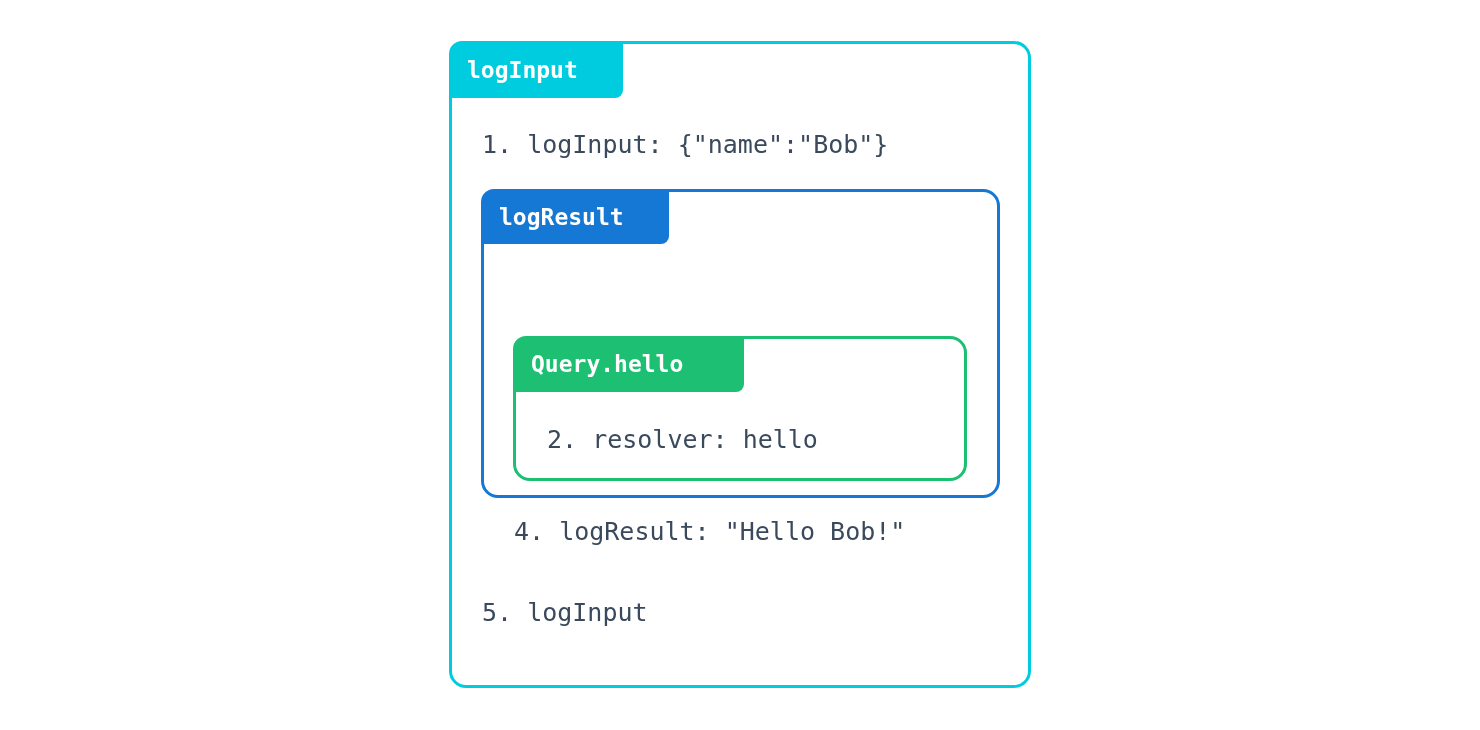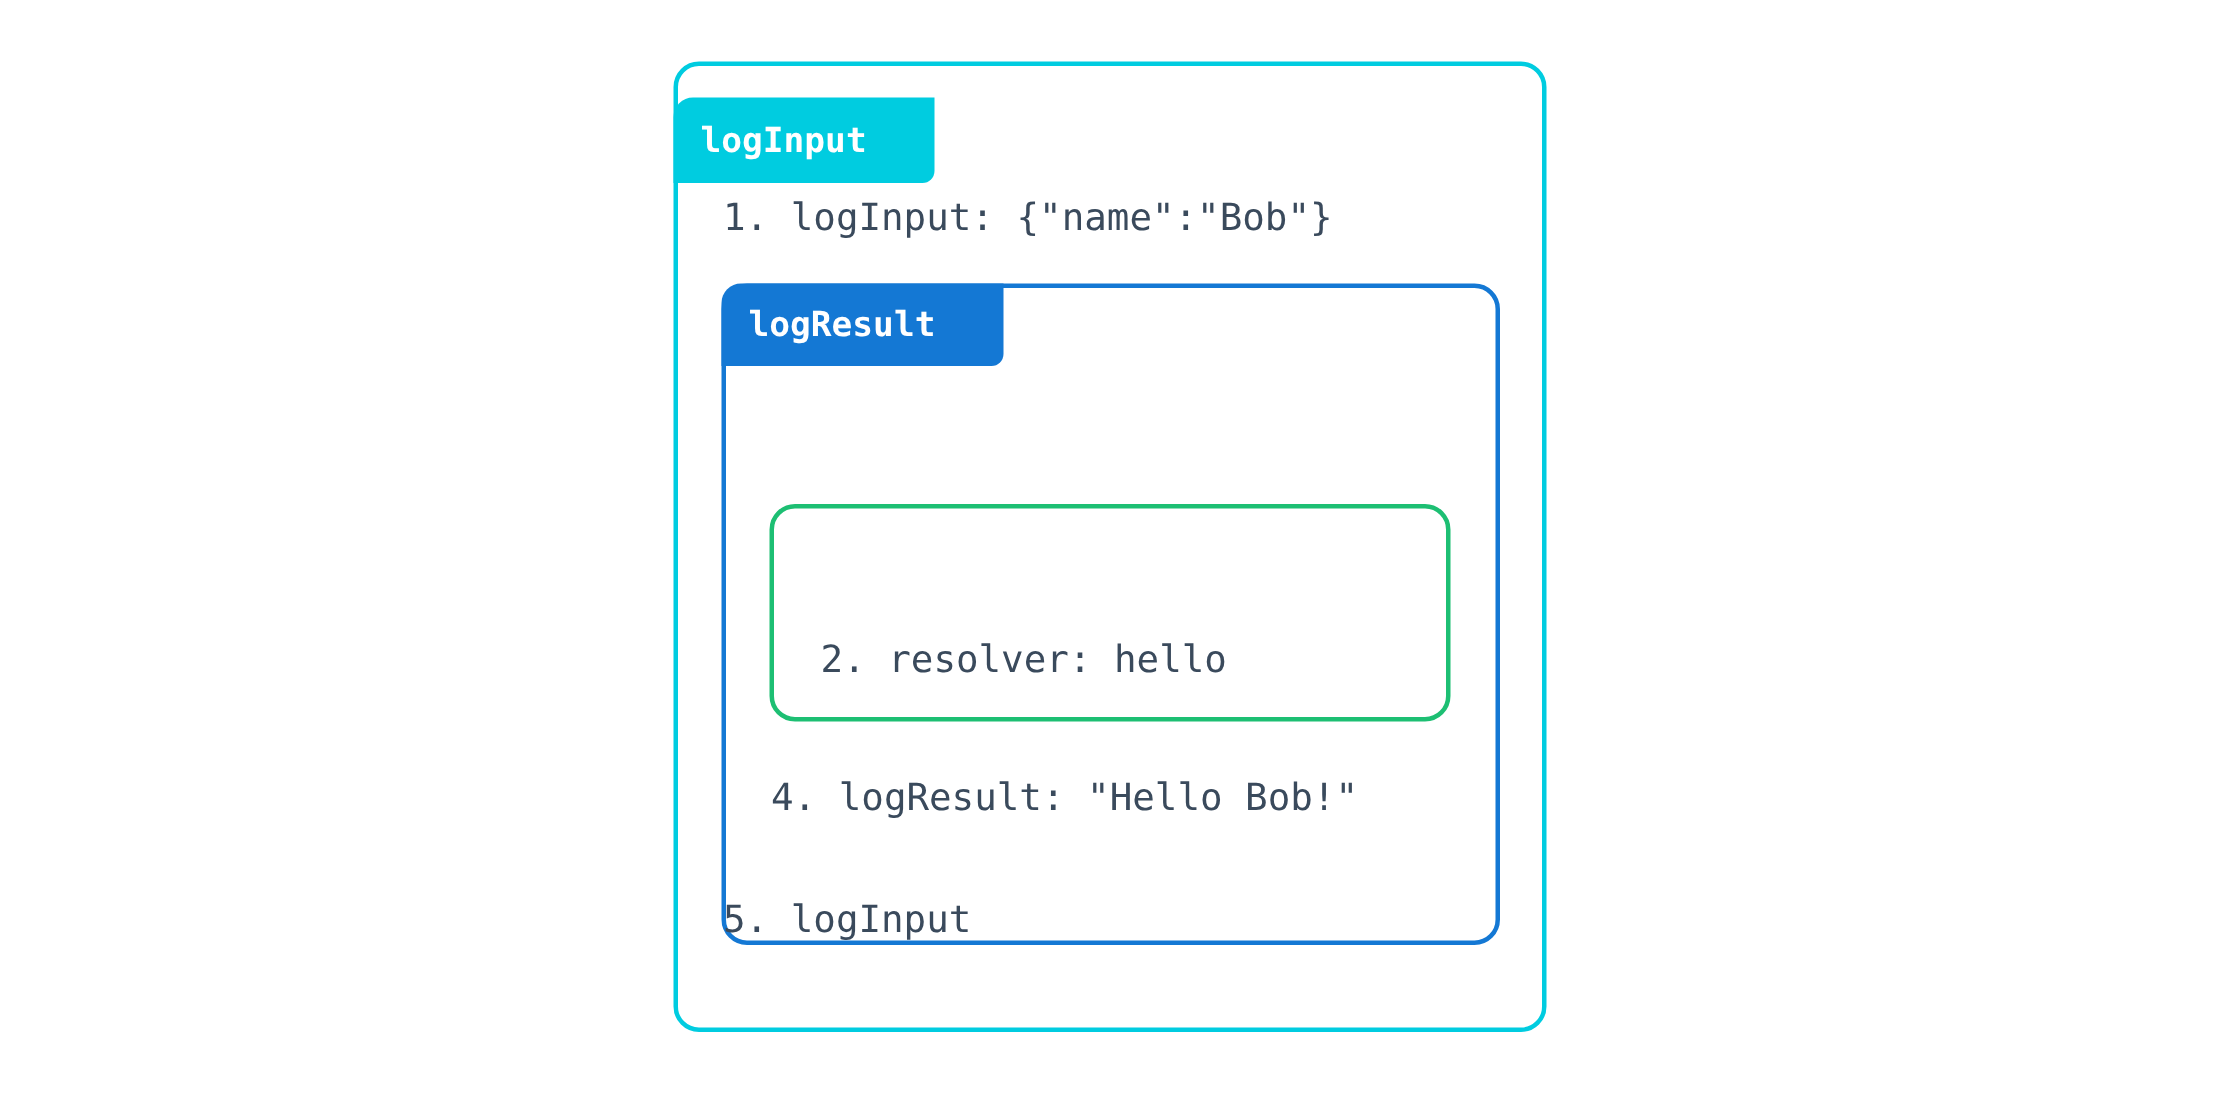--- a/index.html
+++ b/index.html
@@ -62,31 +62,30 @@
     border-color: #00cce0;
   }
   #tab-outer {
     left: -3px;
     top: -3px;
     width: 174px;
     height: 57px;
     background: #00cce0;
     font-size: 23px;
     padding-left: 18px;
-    margin-top: 24px;
   }
   #line-1 { left: 30px; top: 88px; }
   #line-5 { left: 30px; top: 556px; }
 
   
   #box-middle {
     left: 29px;
     top: 145px;
     width: 519px;
-    height: 441px;
+    height: 309px;
     border-width: 3px;
     border-color: #1478d4;
   }
   #tab-middle {
     left: -3px;
     top: -3px;
     width: 188px;
     height: 55px;
     background: #1478d4;
     font-size: 23px;
@@ -130,20 +129,23 @@
 
     <div class="trace-box" id="box-middle">
 
       <div class="trace-tab" id="tab-middle">
         <span>logResult</span>
       </div>
 
 
       <div class="trace-box" id="box-inner">
 
+        <div class="trace-tab" id="tab-inner">
+          <span>Query.hello</span>
+        </div>
 
         <div class="trace-line" id="line-3">2. resolver: hello</div>
       </div>
 
       <div class="trace-line" id="line-4">4. logResult: "Hello Bob!"</div>
     </div>
 
     <div class="trace-line" id="line-5">5. logInput</div>
   </div>
 

